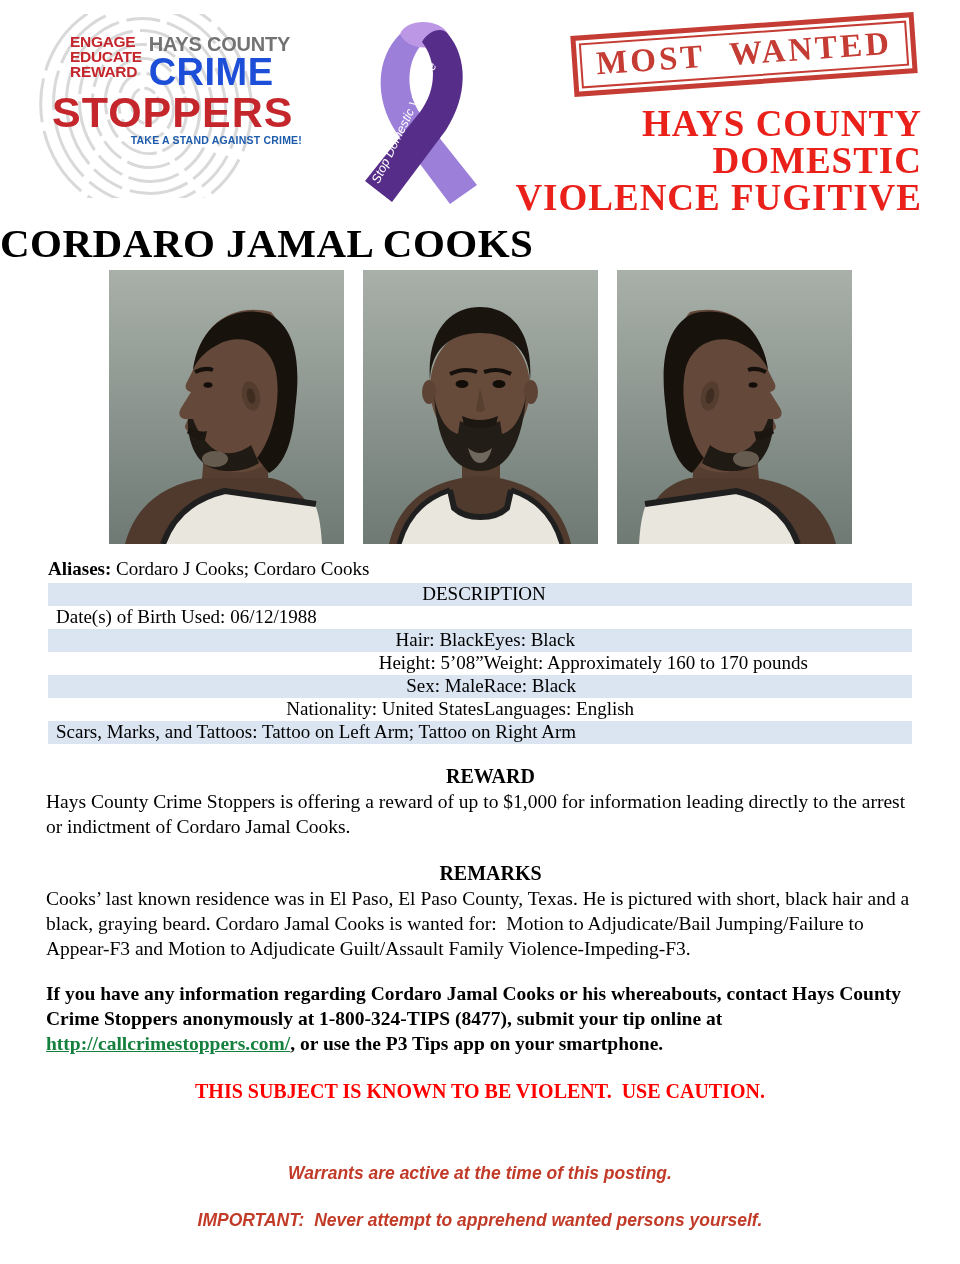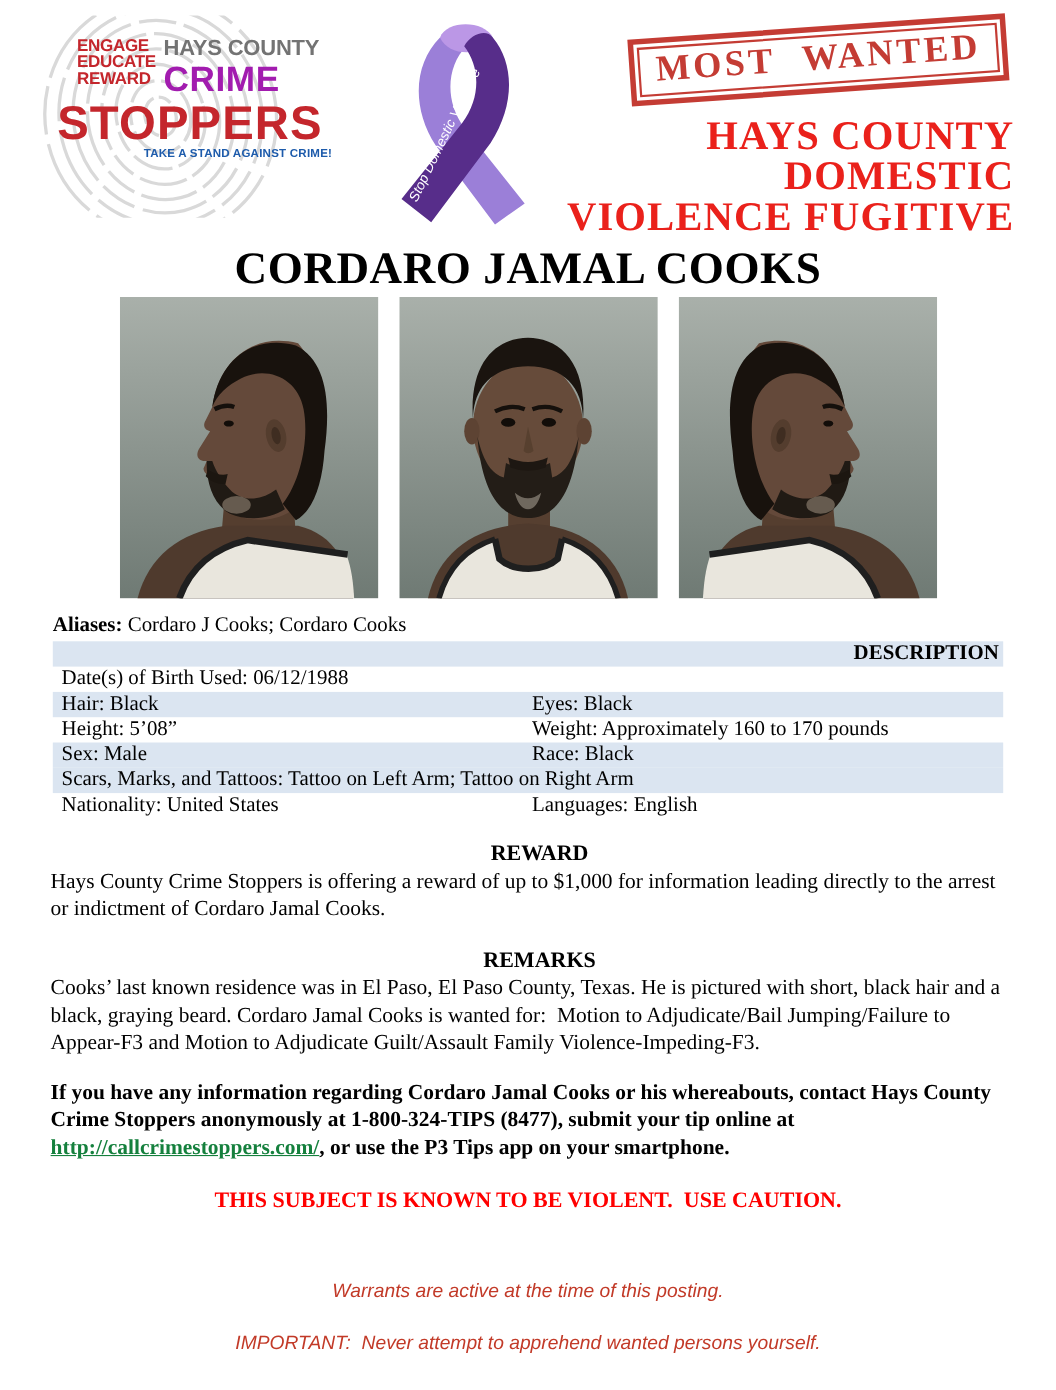--- a/index.html
+++ b/index.html
@@ -14,21 +14,21 @@
   .top { display:flex; align-items:flex-start; padding:4px 38px 0 52px; height:198px; }
 
   .logo { position:relative; width:252px; height:176px; flex:0 0 auto; }
   .logo .fp { position:absolute; left:-14px; top:-2px; z-index:0; }
   .logo-text { position:relative; z-index:1; font-family:"Liberation Sans", sans-serif; font-weight:bold; padding-top:18px; }
   .logo-row1 { display:flex; align-items:flex-start; }
   .eee { display:flex; flex-direction:column; margin-left:18px; line-height:15px; font-size:15.5px; letter-spacing:-0.3px; }
   .eee span { color:#c4262c; }
   .hc-crime { display:flex; flex-direction:column; margin-left:7px; }
   .hays { color:#737373; font-size:20px; line-height:20px; letter-spacing:-0.2px; }
-  .crime { color:#a21caf; font-size:32px; line-height:34px; letter-spacing:0.5px; margin-top:1px; }
+  .crime { color:#1d4ed8; font-size:38px; line-height:34px; letter-spacing:0.5px; margin-top:1px; }
   .stoppers { color:#c4262c; font-size:43px; line-height:40px; letter-spacing:1px; margin-top:3px; }
   .tagline { color:#1d5bab; font-size:10.5px; letter-spacing:0.2px; text-align:right; margin-top:2px; padding-right:2px; }
 
   .ribbon-wrap { flex:0 0 auto; margin-left:46px; margin-top:-4px; }
 
   .right-head { margin-left:auto; display:flex; flex-direction:column; align-items:flex-end; padding-top:8px; }
   .stamp {
     transform:rotate(-4deg); border:5px solid #c43c34; padding:3px; margin-right:6px;
     color:#c43c34; background:#fff;
   }
@@ -37,51 +37,51 @@
     font-family:"Liberation Serif", serif; font-weight:bold; font-size:33px;
     letter-spacing:3px; word-spacing:14px; white-space:nowrap;
   }
   .subtitle {
     margin-top:20px; text-align:right; color:#ea211b;
     font-family:"Liberation Serif", serif; font-weight:bold;
     font-size:37px; line-height:37px; letter-spacing:1px; white-space:pre-line;
   }
 
   
-  .title { text-align:center; font-size:41px; font-weight:bold; margin:10px 0 0; line-height:46px; letter-spacing:0.5px; }
+  .title { font-size:41px; font-weight:bold; margin:10px 0 0; line-height:46px; letter-spacing:0.5px; }
 
   
   .photos { display:flex; justify-content:center; gap:19px; margin-top:4px; }
   .mug { display:block; }
   .flip { transform:scaleX(-1); }
 
   
   .aliases { margin:14px 48px 3px; font-size:19px; line-height:22px; white-space:pre-wrap; }
   .aliases .lab { font-weight:bold; }
   .desc { margin:0 48px; }
   .drow { display:flex; font-size:19px; line-height:20px; padding:1px 4px 2px 8px; }
   .drow.shaded { background:#dbe5f1; }
-  .drow.header { justify-content:flex-end; font-weight:bold; padding-left:12px; }
-  .drow .c1 { flex:0 0 50.2%; }
+  .drow.header { justify-content:center; font-weight:normal; padding-left:12px; }
+  .drow .c1 { flex:0 0 50.2%;text-align:right; }
   .drow .c2 { flex:1 1 auto; }
   .drow .cfull { flex:1 1 auto; }
 
   
   .sec-h { text-align:center; font-size:20px; font-weight:bold; margin:20px 0 1px; line-height:24px;padding-left:21px; }
   .para { margin:1px 46px 0; font-size:19.5px; line-height:25px; white-space:pre-wrap; }
   .sec-h.remarks { margin-top:22px; }
   .contact { margin-top:20px; font-weight:bold; }
   .contact a { color:#15803d; text-decoration:underline; font-weight:bold; }
   .caution {
     text-align:center; color:#ff0000; font-weight:bold; font-size:20px;
     margin:24px 46px 0; white-space:pre-wrap;
   }
   .footer-line {
     text-align:center; font-family:"Liberation Sans", sans-serif;
-    font-weight:normal; font-style:italic; font-size:17.5px; color:#c23a28;
+    font-weight:bold; font-style:italic; font-size:17.5px; color:#c23a28;
     white-space:pre-wrap;
   }
   .warrant { margin-top:60px; }
   .important { margin-top:26px; }
 </style>
 </head>
 <body>
 
 <div class="page">
 
@@ -231,27 +231,27 @@
       <span class="c2">Eyes: Black</span>
     </div>
     <div class="drow">
       <span class="c1">Height: 5’08”</span>
       <span class="c2">Weight: Approximately 160 to 170 pounds</span>
     </div>
     <div class="drow shaded">
       <span class="c1">Sex: Male</span>
       <span class="c2">Race: Black</span>
     </div>
-    <div class="drow shaded">
-      <span class="cfull">Scars, Marks, and Tattoos: Tattoo on Left Arm; Tattoo on Right Arm</span>
-    </div>
     <div class="drow">
       <span class="c1">Nationality: United States</span>
       <span class="c2">Languages: English</span>
     </div>
+    <div class="drow shaded">
+      <span class="cfull">Scars, Marks, and Tattoos: Tattoo on Left Arm; Tattoo on Right Arm</span>
+    </div>
   </div>
 
   <h2 class="sec-h">REWARD</h2>
   <p class="para">Hays County Crime Stoppers is offering a reward of up to $1,000 for information leading directly to the arrest or indictment of Cordaro Jamal Cooks.</p>
 
   <h2 class="sec-h remarks">REMARKS</h2>
   <p class="para">Cooks’ last known residence was in El Paso, El Paso County, Texas. He is pictured with short, black hair and a black, graying beard. Cordaro Jamal Cooks is wanted for:  Motion to Adjudicate/Bail Jumping/Failure to Appear-F3 and Motion to Adjudicate Guilt/Assault Family Violence-Impeding-F3.</p>
 
   <p class="para contact"><span>If you have any information regarding Cordaro Jamal Cooks or his whereabouts, contact Hays County Crime Stoppers anonymously at 1-800-324-TIPS (8477), submit your tip online at </span><a href="#">http://callcrimestoppers.com/</a><span>, or use the P3 Tips app on your smartphone.</span></p>
 

